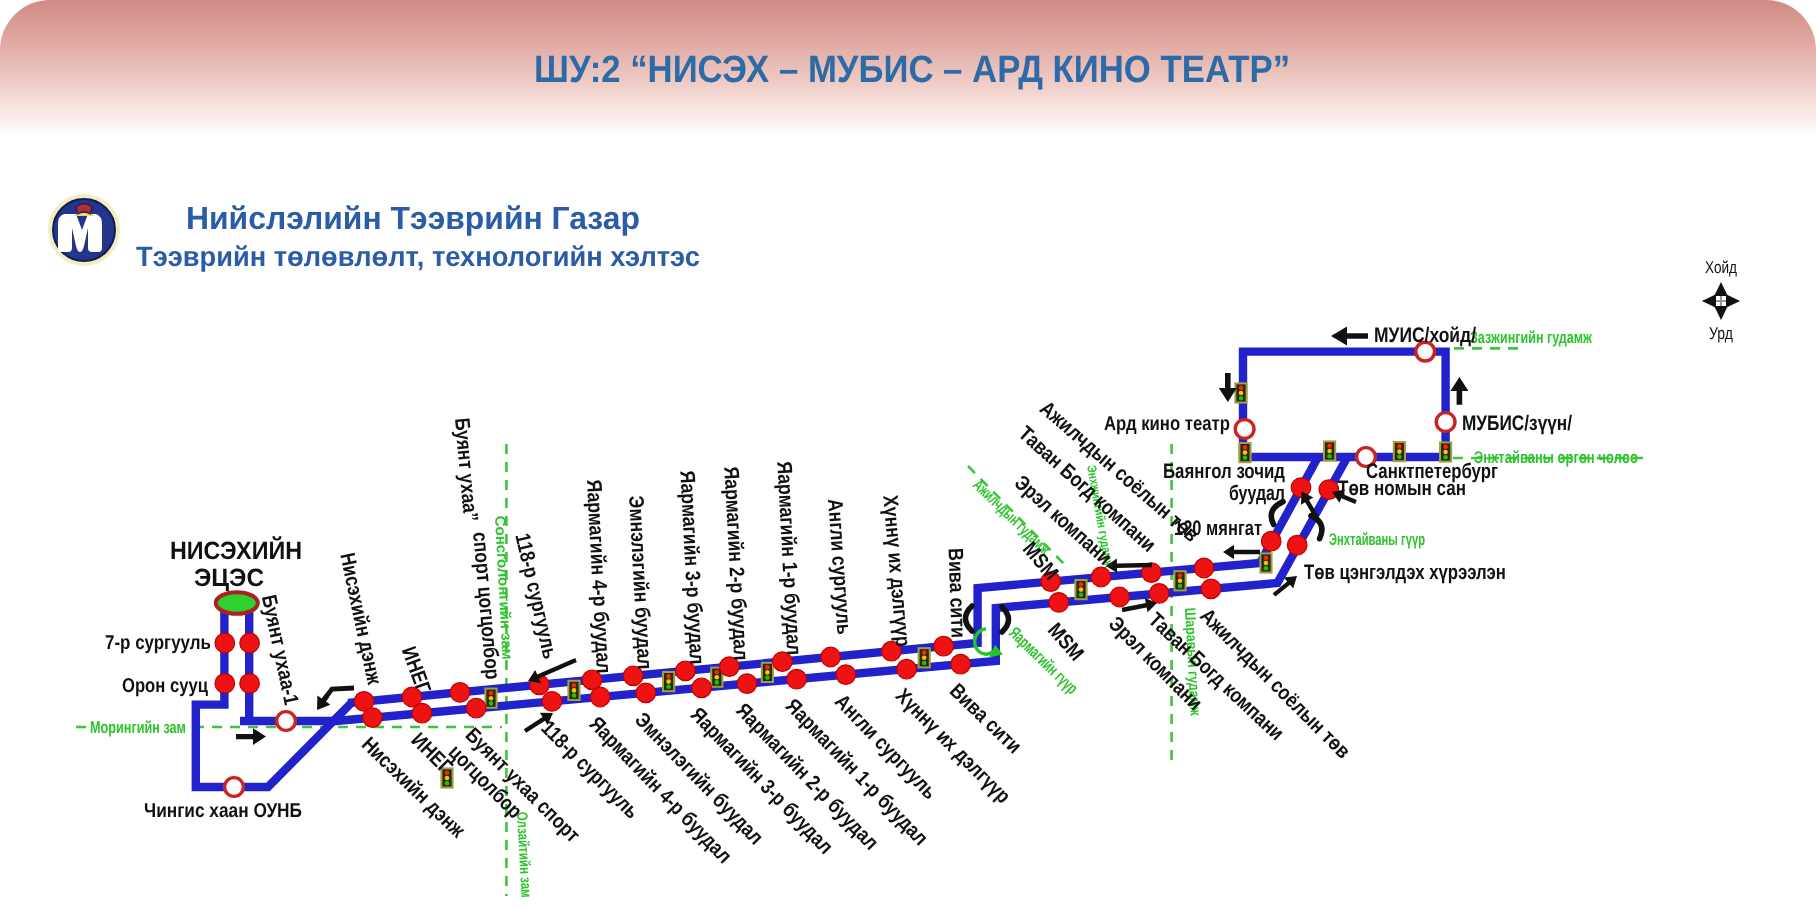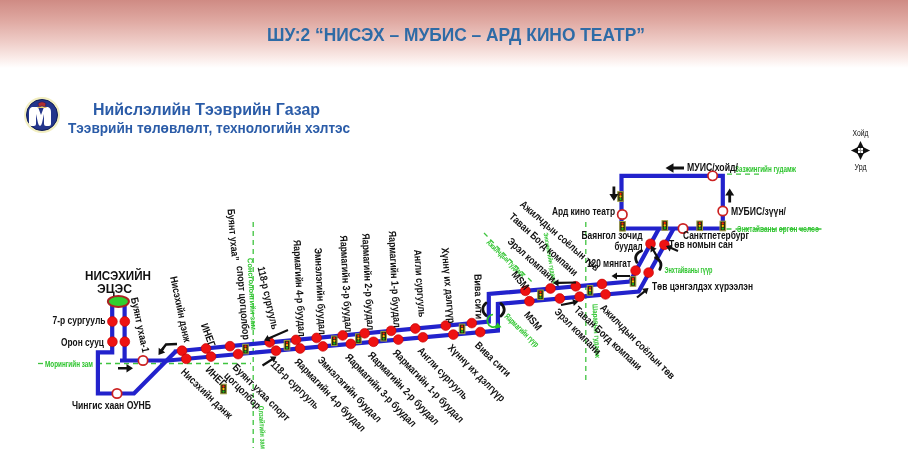--- a/index.html
+++ b/index.html
@@ -1,14 +1,14 @@
 <!DOCTYPE html>
 <html><head><meta charset="utf-8"><style>
 html,body{margin:0;padding:0;background:#fff;}
-#wrap{position:relative;width:908px;height:454px;overflow:hidden;}
+#wrap{position:relative;width:908px;height:454px;overflow:hidden;border-radius:25px;}
 </style></head><body>
 <div id="wrap"><svg width="908" height="454" viewBox="0 0 908 454">
 <rect width="908" height="454" fill="#ffffff"></rect>
 <defs>
         <linearGradient id="hdr" x1="0" y1="0" x2="0" y2="1">
 <stop offset="0" stop-color="#cf8b84"></stop>
           <stop offset="0.3" stop-color="#dfa8a1"></stop>
 <stop offset="0.62" stop-color="#efcdc8"></stop>
           <stop offset="0.85" stop-color="#faebe8"></stop>
 <stop offset="1" stop-color="#ffffff"></stop>

